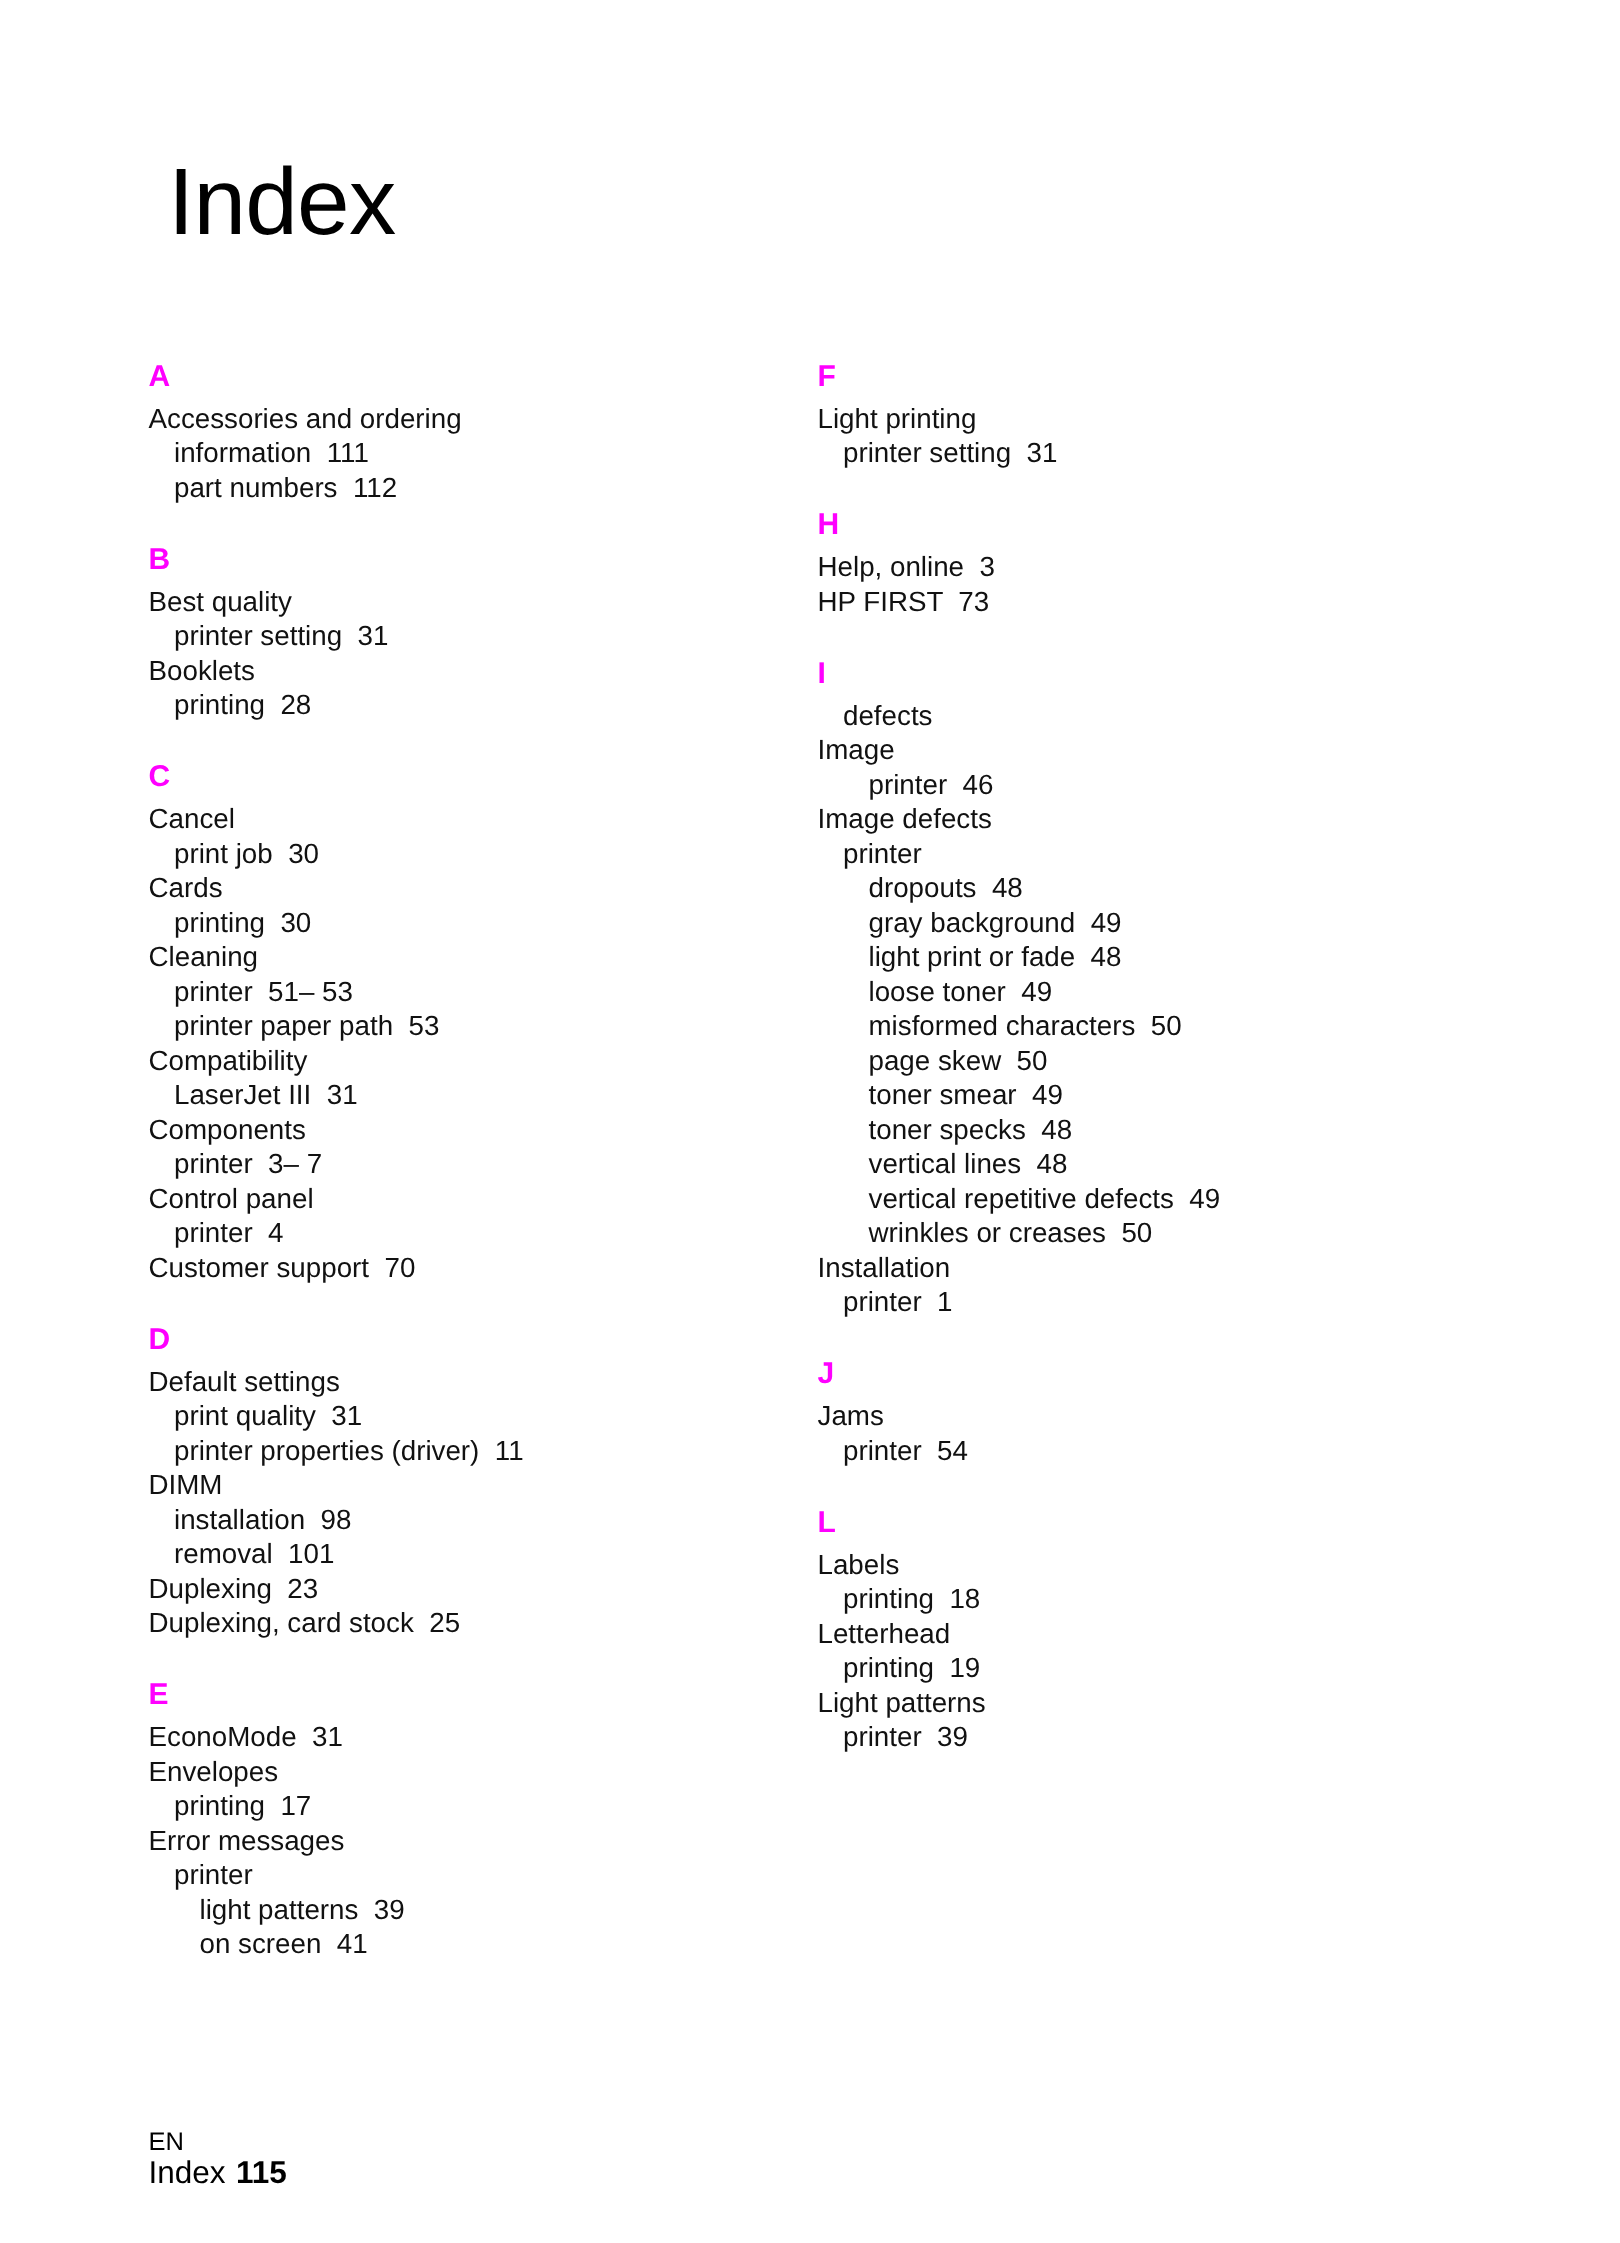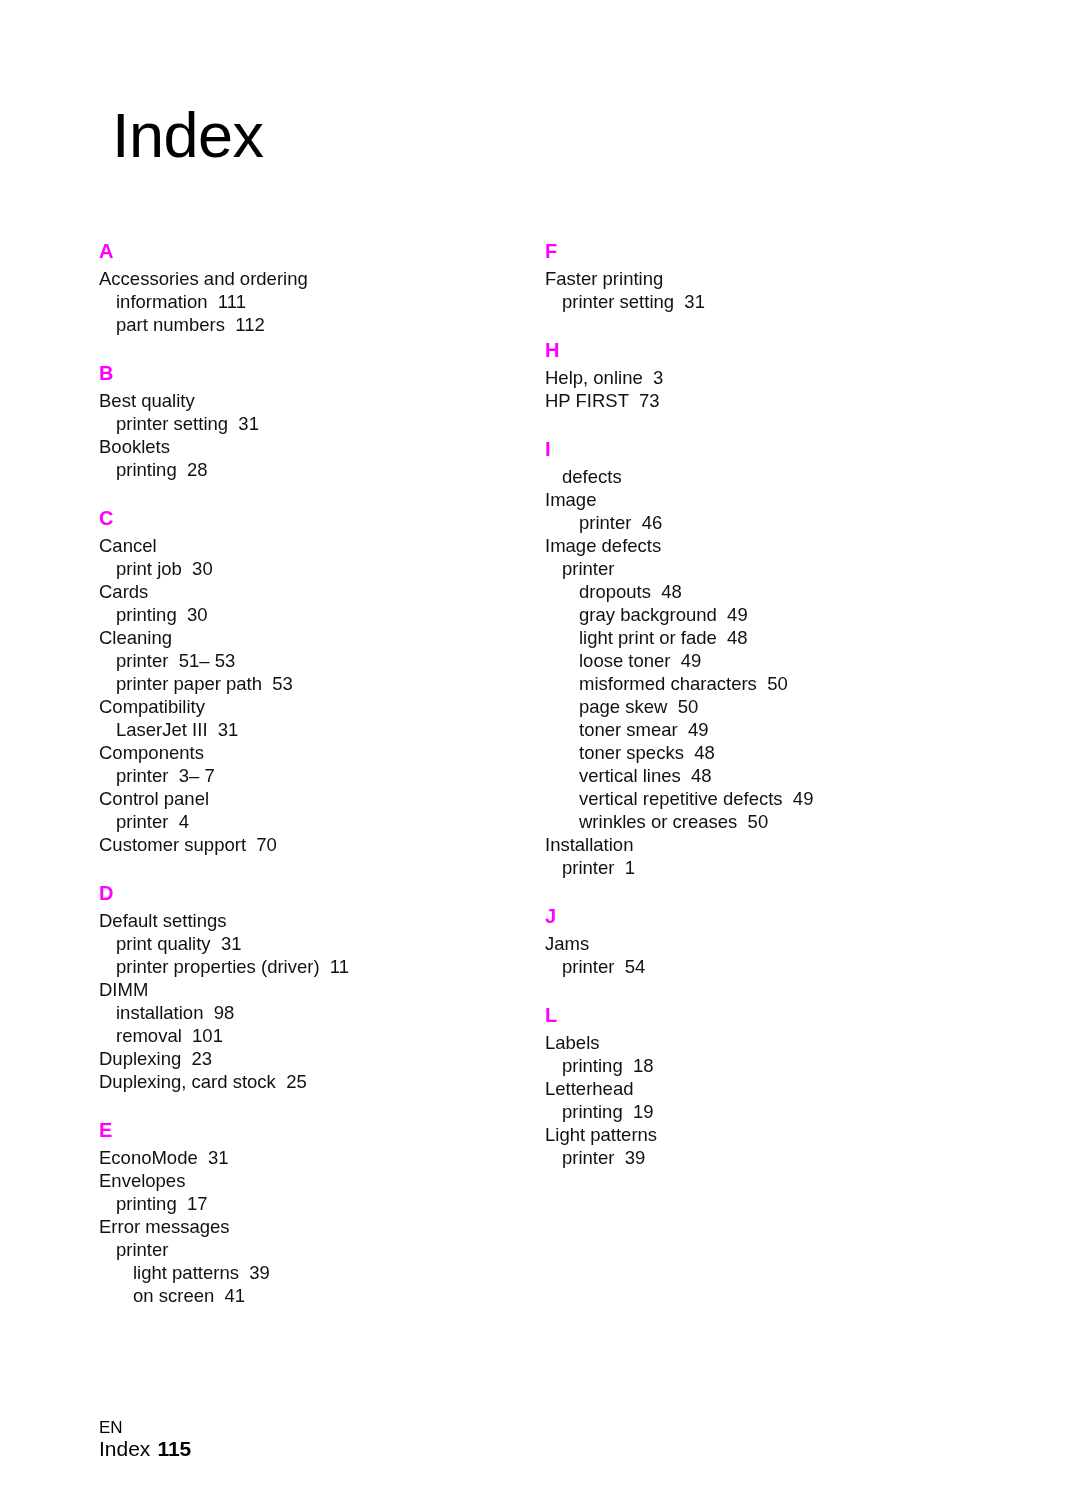--- a/index.html
+++ b/index.html
@@ -150,21 +150,21 @@
           <div class="entry lvl2">printing  17</div>
           <div class="entry lvl1">Error messages</div>
           <div class="entry lvl2">printer</div>
           <div class="entry lvl3">light patterns  39</div>
           <div class="entry lvl3">on screen  41</div>
         </div>
       </div>
     <div class="column right">
         <div class="section">
           <div class="section-letter">F</div>
-          <div class="entry lvl1">Faster printing</div>
+          <div class="entry lvl1">Light printing</div>
           <div class="entry lvl2">printer setting  31</div>
         </div>
         <div class="section">
           <div class="section-letter">H</div>
           <div class="entry lvl1">Help, online  3</div>
           <div class="entry lvl1">HP FIRST  73</div>
         </div>
         <div class="section">
           <div class="section-letter">I</div>
           <div class="entry lvl2">defects</div>

